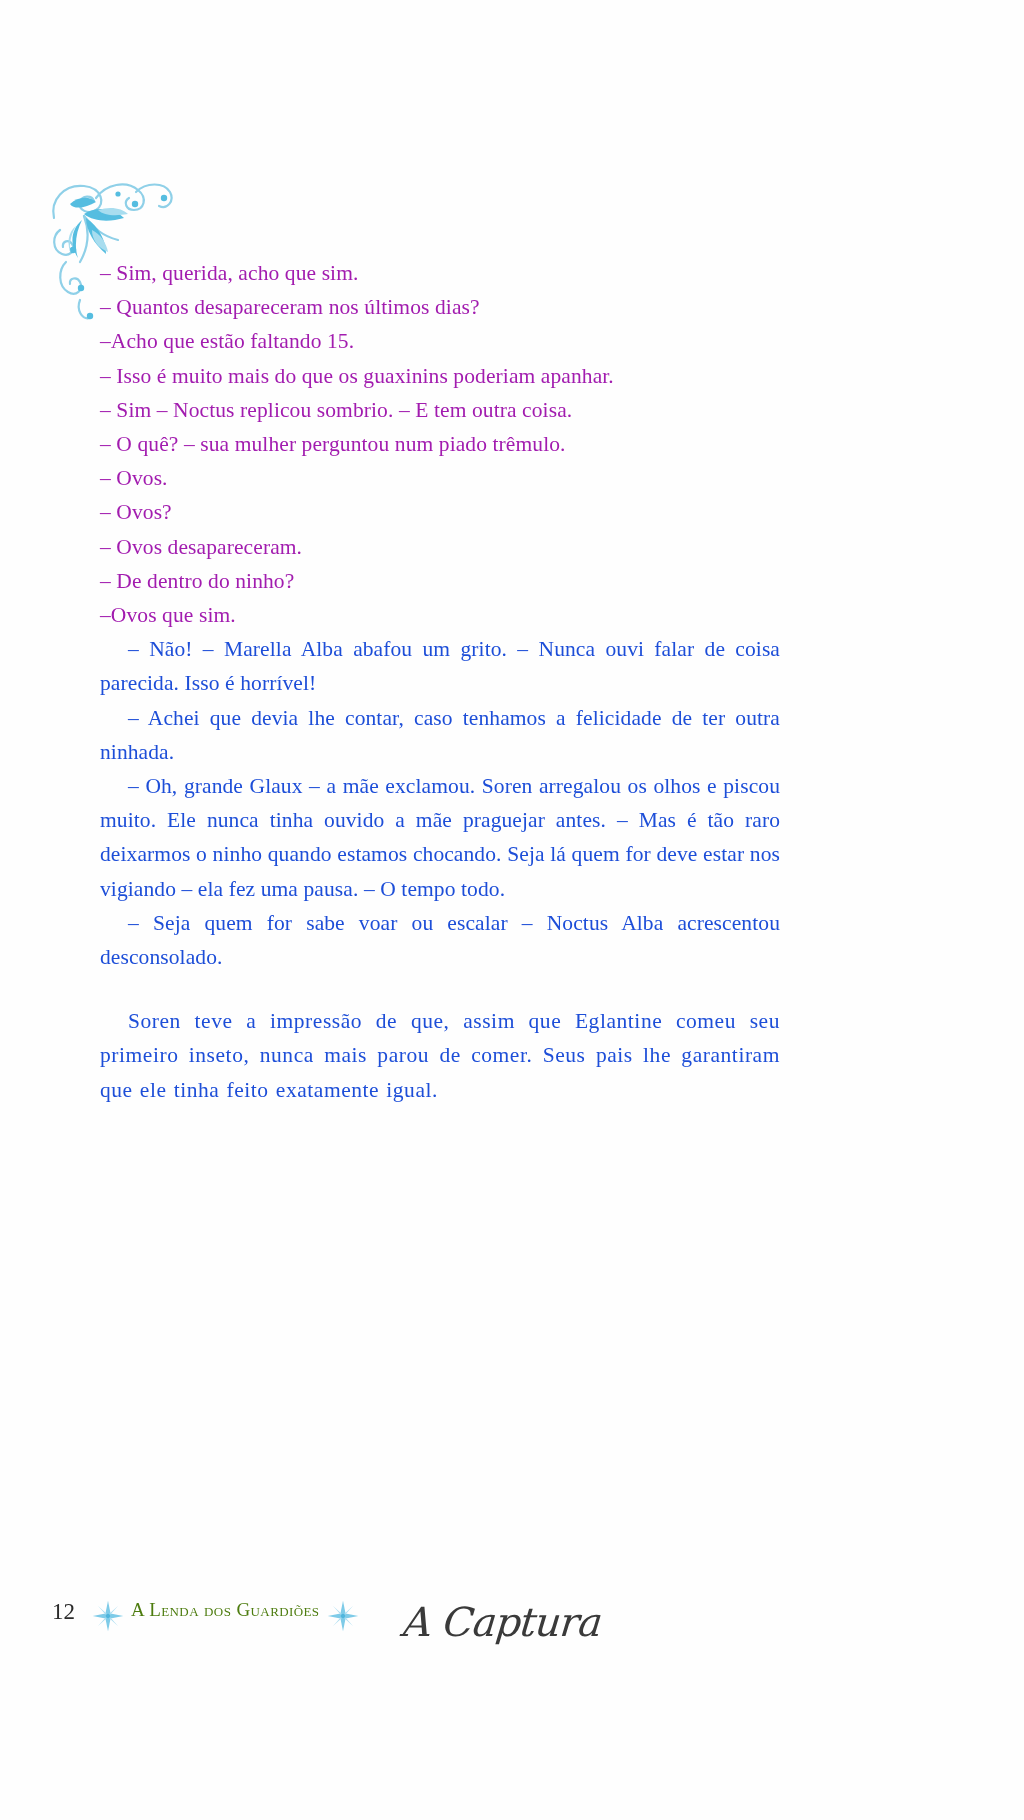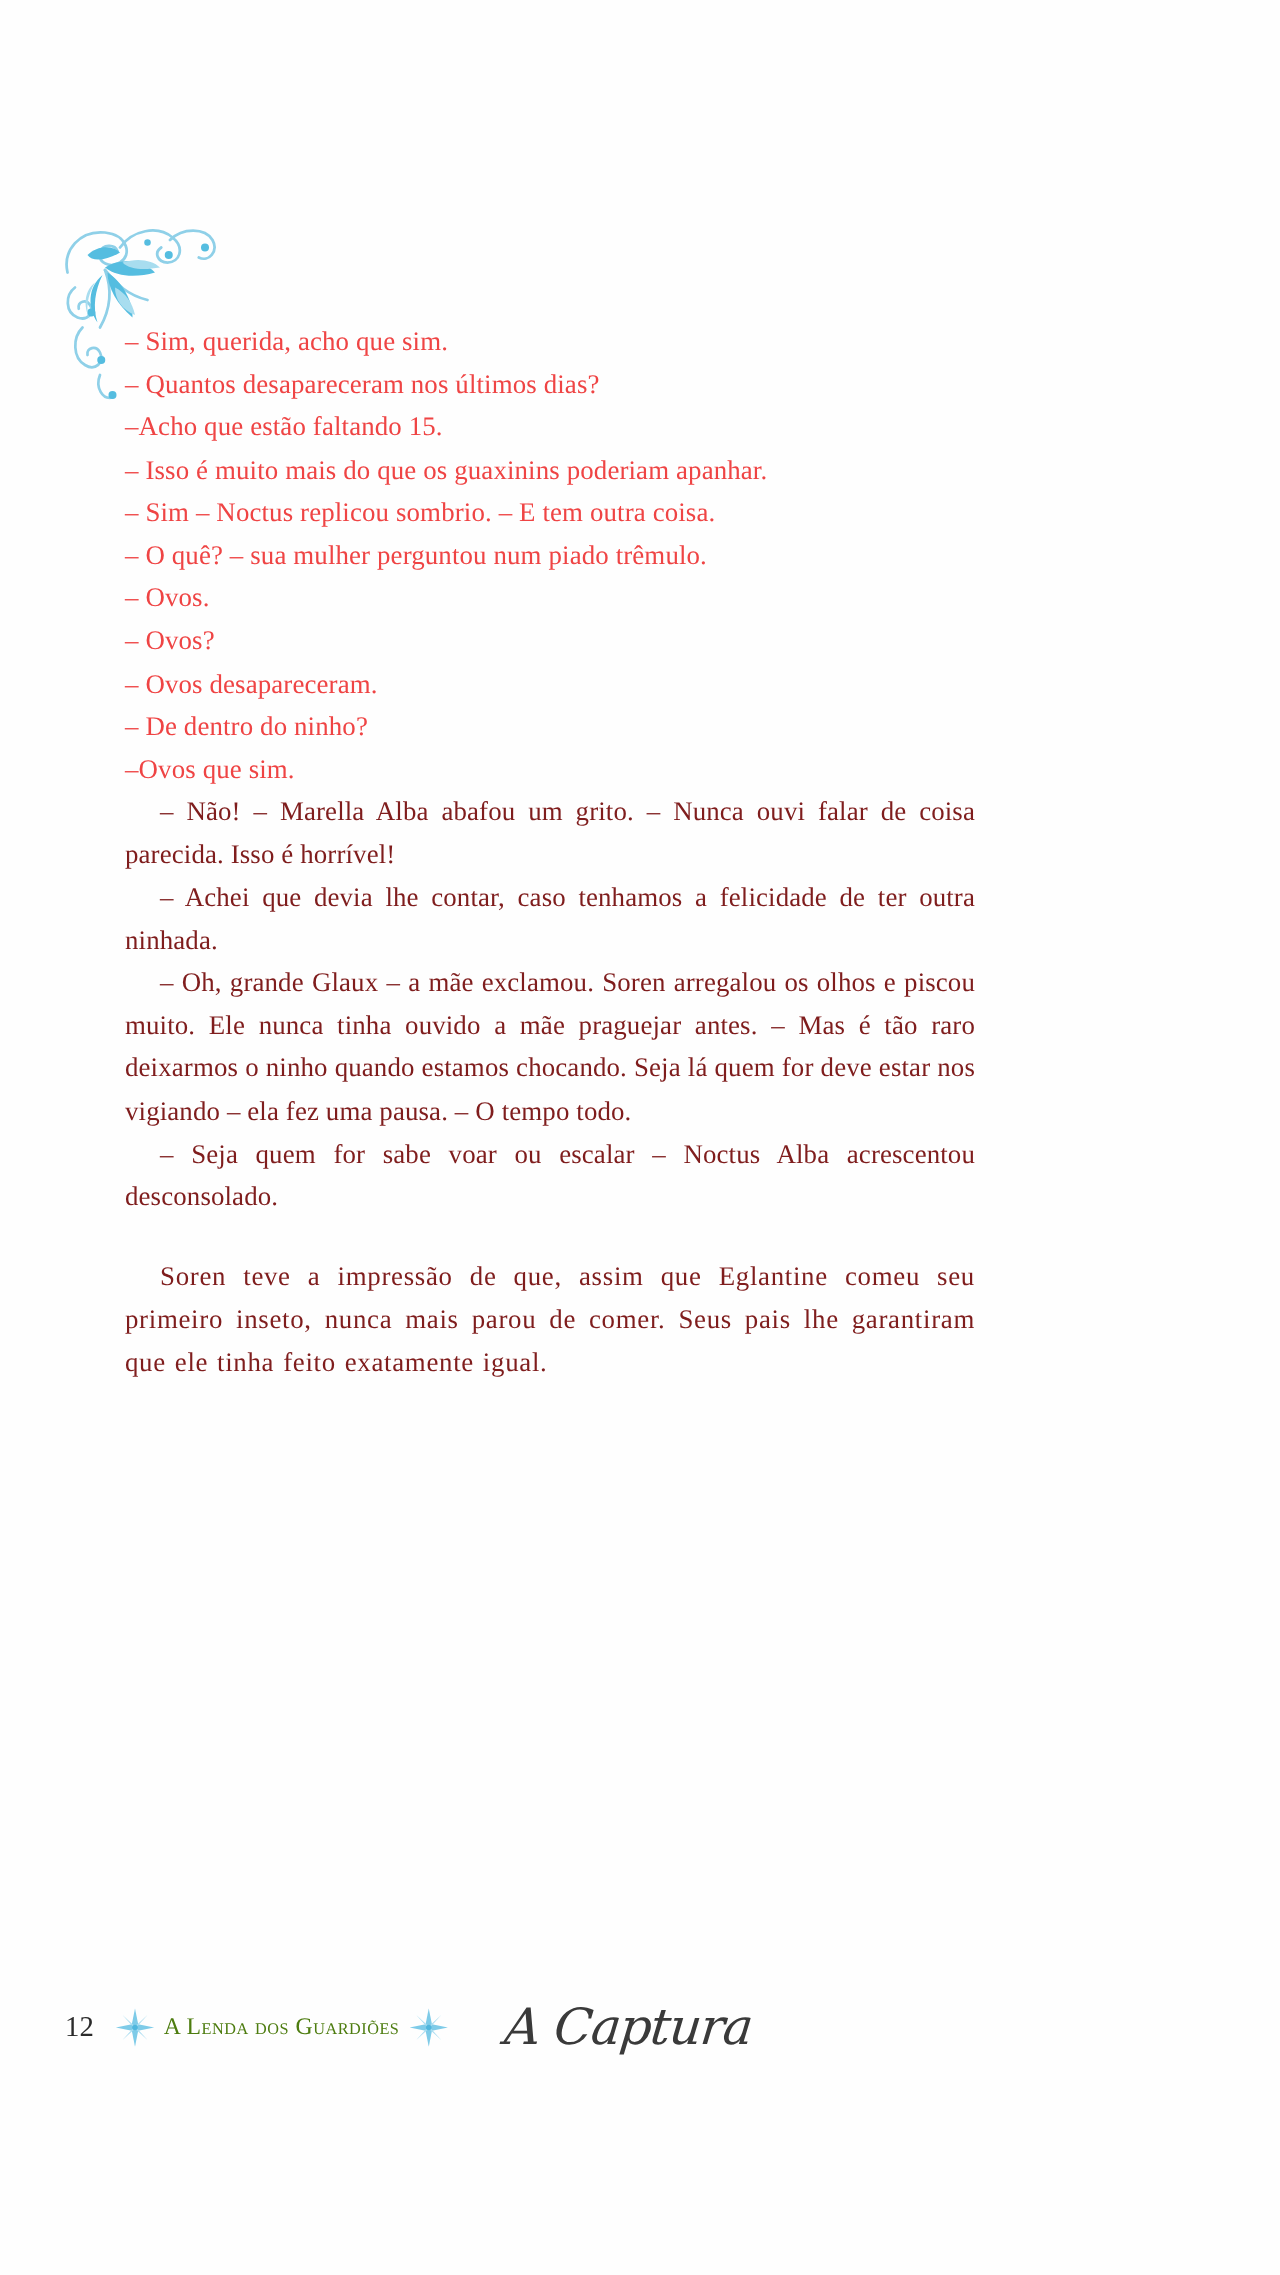--- a/index.html
+++ b/index.html
@@ -33,45 +33,44 @@
     left: 100px;
     top: 256px;
     width: 680px;
   }
 
   .line {
     font-size: 21.5px;
     line-height: 34.2px;
     white-space: nowrap;
     letter-spacing: 0.1px;
-    color: #ef4444;
+    color: #a21caf;
   }
 
   .para {
     font-size: 21.5px;
     line-height: 34.2px;
     text-align: justify;
     text-indent: 28px;
-    color: #7f1d1d;
+    color: #1d4ed8;
     margin: 0;
     letter-spacing: 0.1px;
   }
   .para.loose {
     letter-spacing: 0.55px;
     word-spacing: 1.2px;
   }
   .gap-md { height: 30px; }
 
   
   .footer {
     position: absolute;
     left: 52px;
     bottom: 175px;
     display: flex;
-    align-items: center;
     gap: 0px;
   }
   .folio {
     font-size: 23px;
     color: #2b2b2b;
     margin-right: 16px;
     font-family: "Liberation Serif", serif;
   }
   .snowflake {
     width: 34px;

